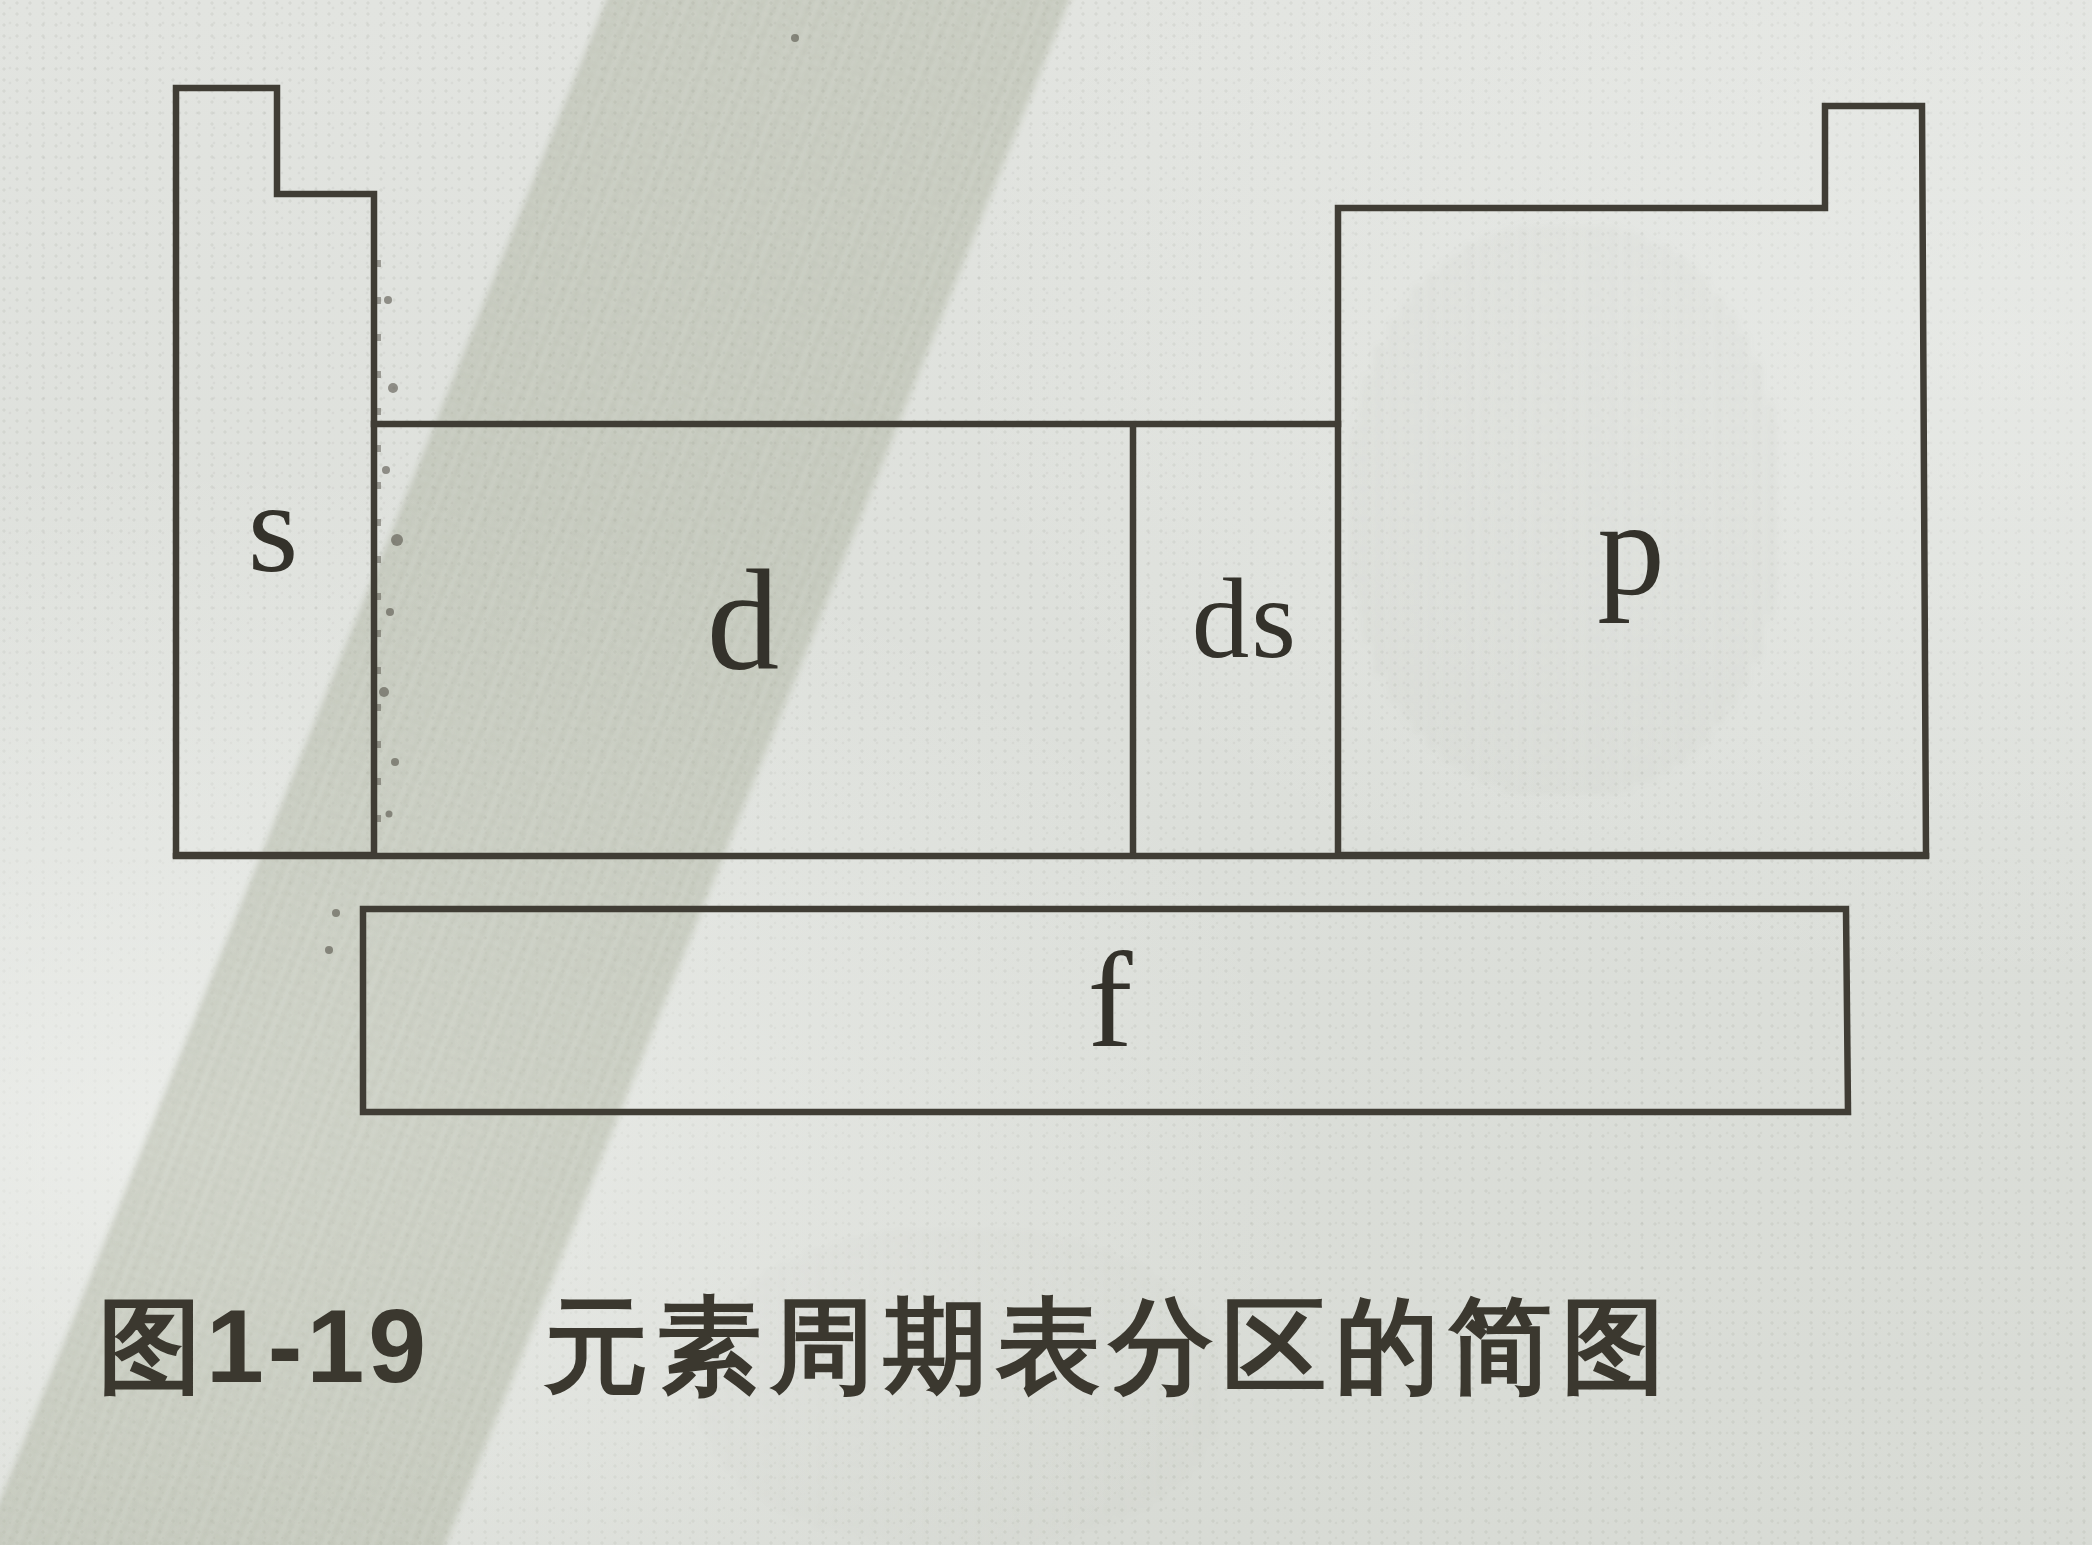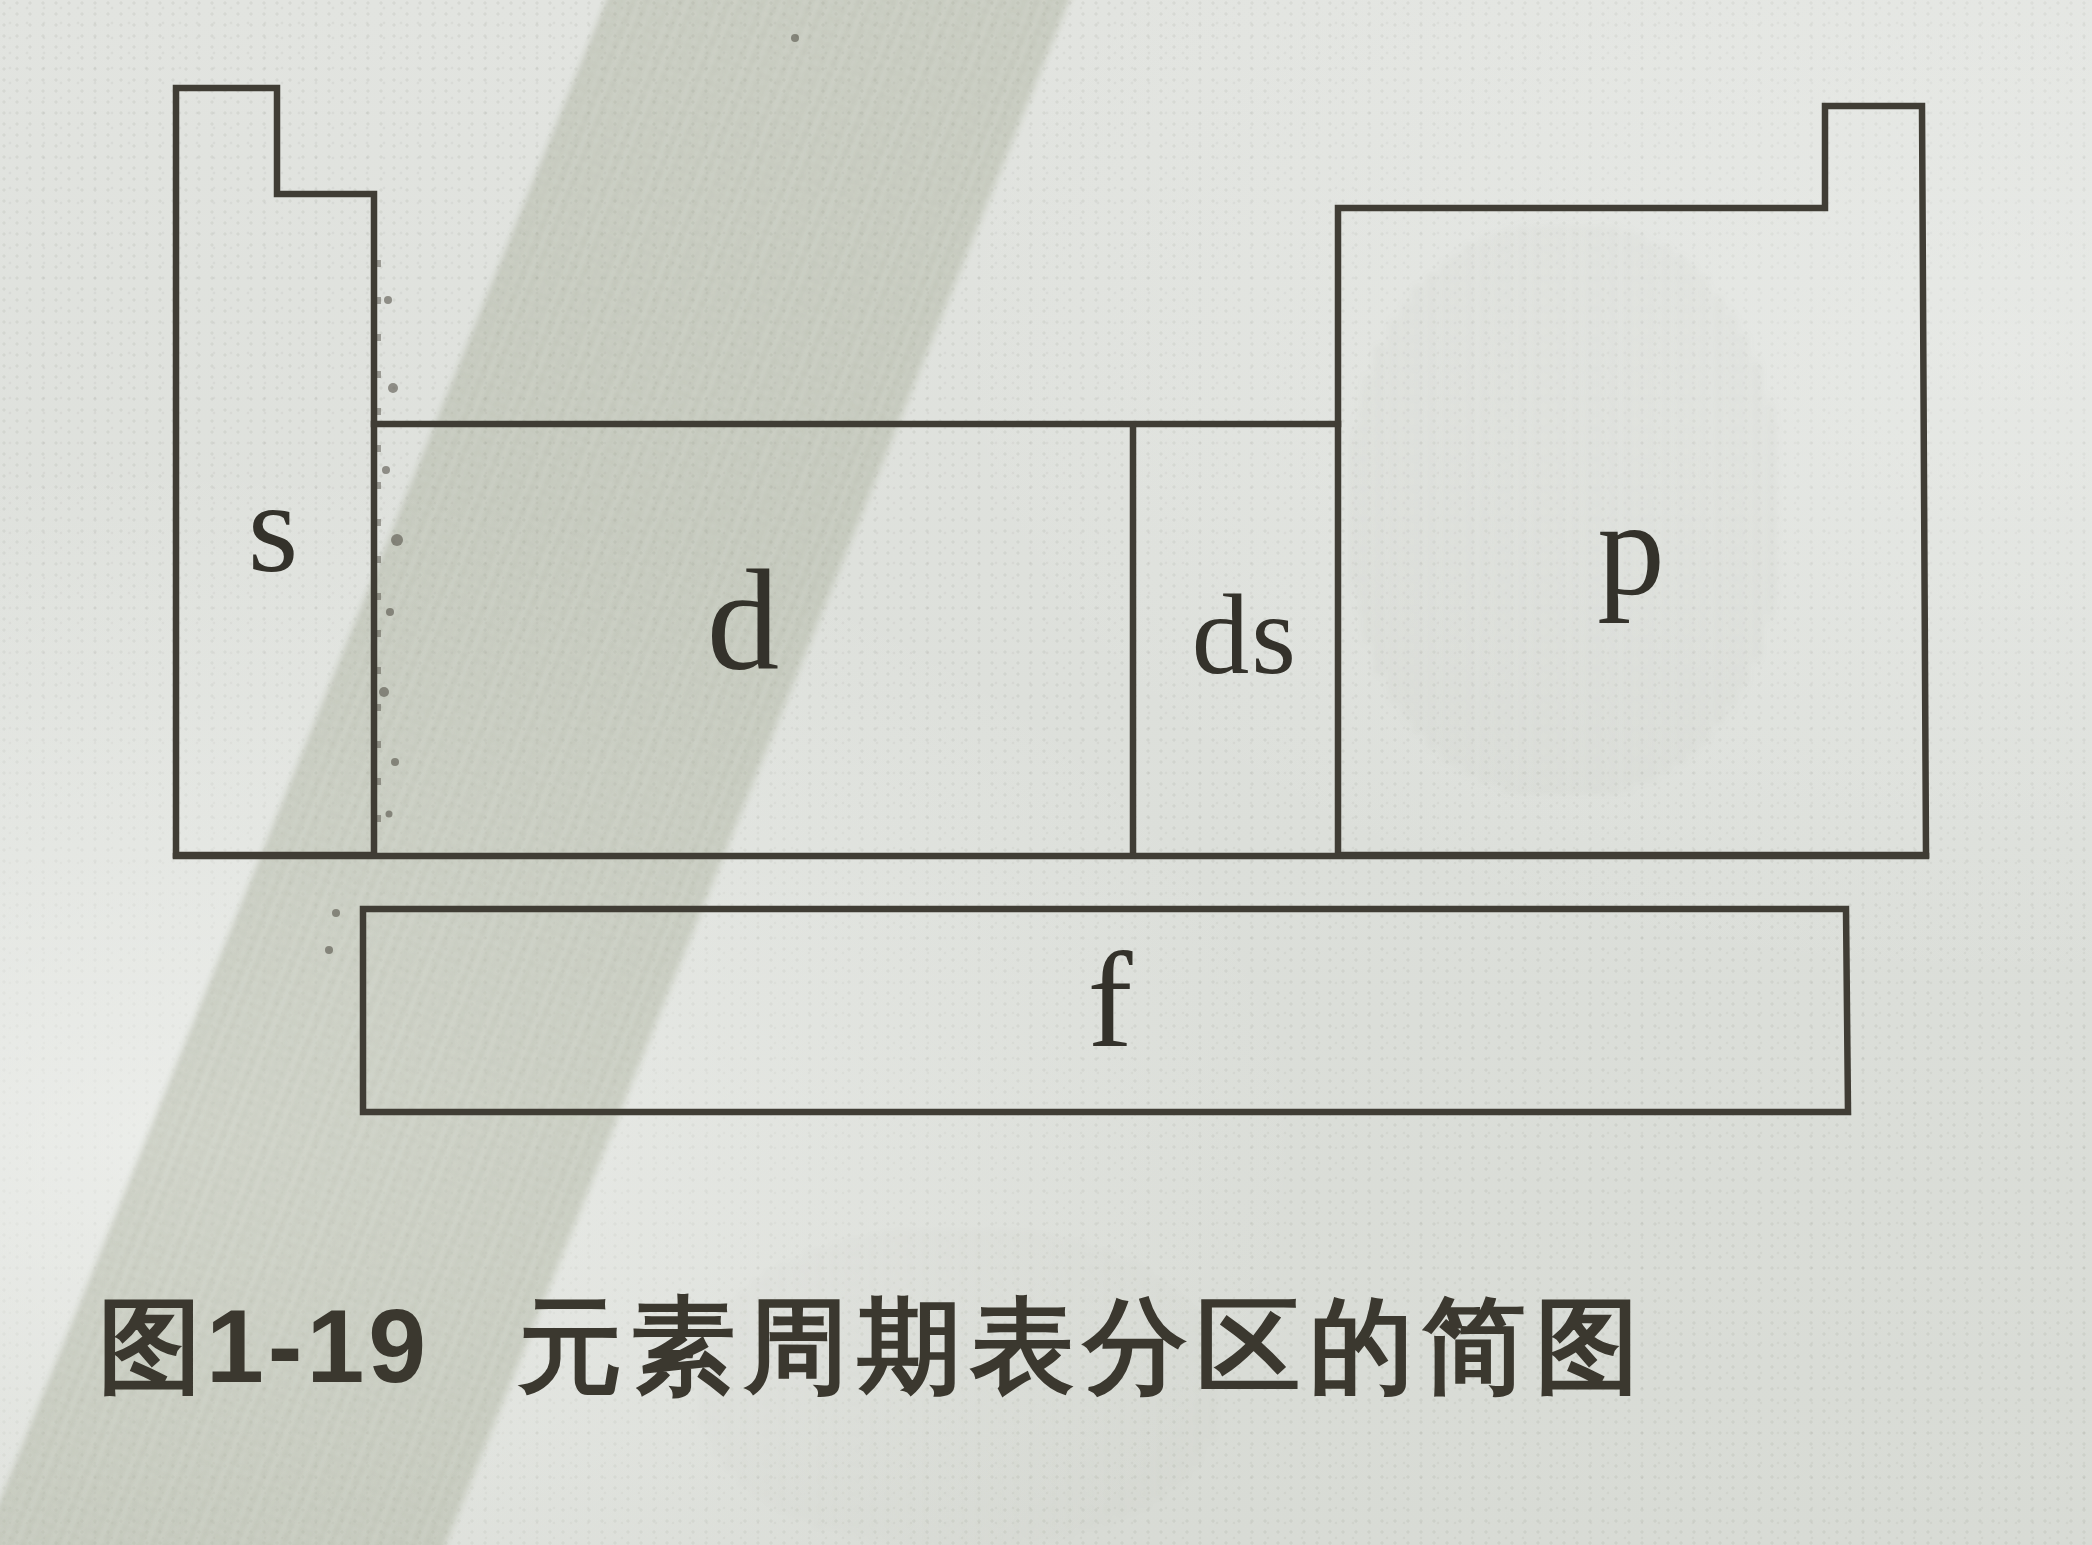--- a/index.html
+++ b/index.html
@@ -40,30 +40,30 @@
   .patch-p{left:1350px;top:225px;width:430px;height:570px;}
   .patch-caption{left:700px;top:1230px;width:520px;height:315px;opacity:.8;}
   svg.diagram{position:absolute;left:0;top:0;filter:blur(0.7px);}
   .blk-label{
     position:absolute;transform:translate(-50%,-50%);
     color:#34322b;line-height:1;filter:blur(0.6px);
     white-space:nowrap;
   }
   .lbl-s{font-size:130px;}
   .lbl-d{font-size:145px;}
-  .lbl-ds{font-size:115px;letter-spacing:2px;margin-top:16px;}
+  .lbl-ds{font-size:115px;letter-spacing:2px;}
   .lbl-p{font-size:135px;}
   .lbl-f{font-size:135px;}
   .caption{
     position:absolute;left:98px;top:1278px;
     font-family:"Liberation Sans","DejaVu Sans",sans-serif;
     font-weight:700;font-size:104px;color:#3b382f;
     filter:blur(0.6px);white-space:nowrap;
   }
-  .caption .fig-num{letter-spacing:4px;margin-right:88px;}
+  .caption .fig-num{letter-spacing:4px;margin-right:114px;}
   .caption .fig-title{letter-spacing:9px;margin-top:40px;}
 </style>
 </head>
 <body>
 
 <div class="page">
 
   <div class="stain-band"></div>
   <div class="speckle-patch patch-p"></div>
   <div class="speckle-patch patch-caption"></div>

